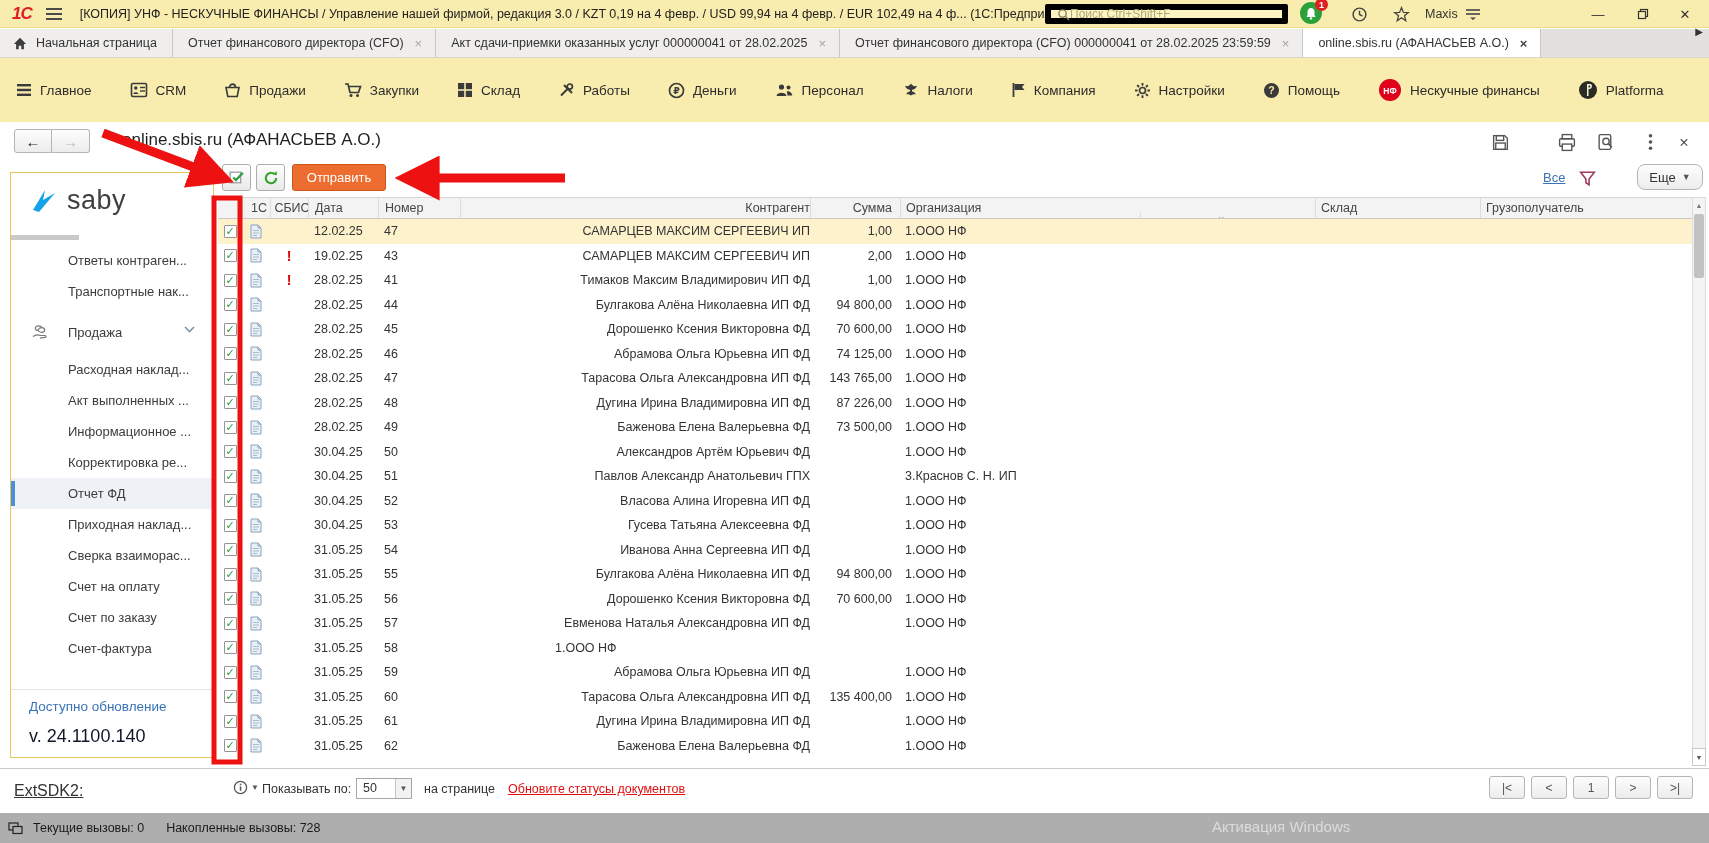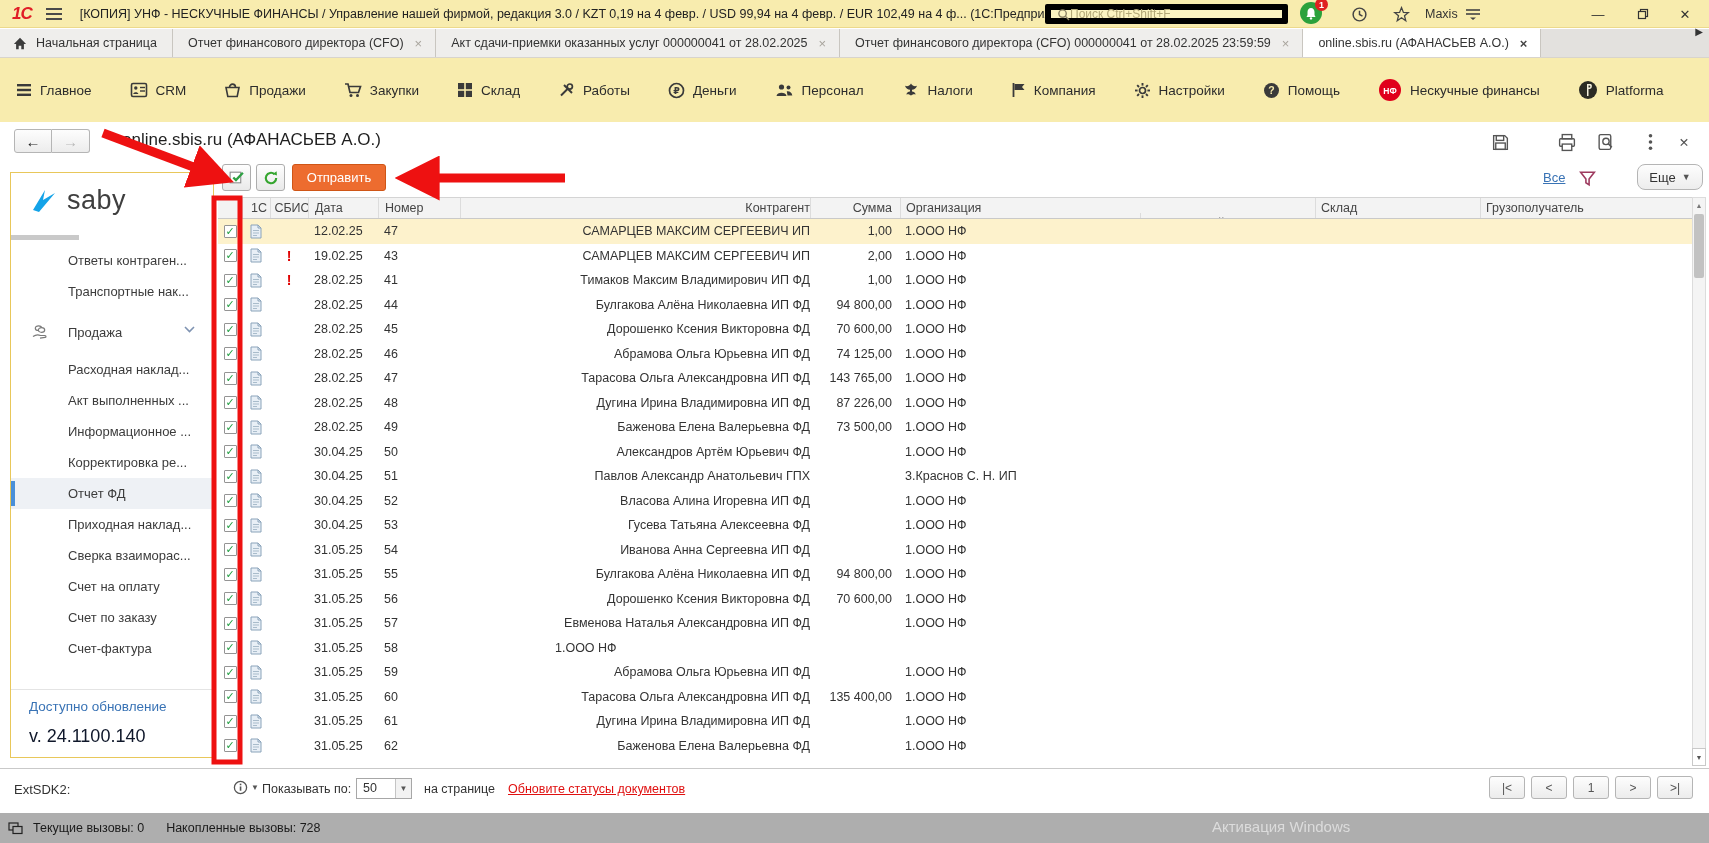--- a/index.html
+++ b/index.html
@@ -94,21 +94,21 @@
 
   
   .vscroll { position:absolute; left:1692px; top:197px; width:14px; height:569px; background:#f4f4f4; border:1px solid #dcdcdc; }
   .vs-arrow { position:absolute; left:0; width:12px; height:14px; display:flex; align-items:center; justify-content:center; font-size:7px; color:#777; }
   .vs-thumb { position:absolute; left:1px; top:16px; width:10px; height:64px; background:#c2c2c2; border-radius:2px; }
   .vs-btm-box { position:absolute; left:1692px; top:748px; width:14px; height:18px; border:1px solid #c9c9c9; background:#fff; display:flex; align-items:center; justify-content:center; font-size:7px; color:#555; }
 
   
   .footer-divider { position:absolute; left:0; top:768px; width:1709px; height:1px; background:#c9c9c9; }
   .footerbar { position:absolute; left:0; top:769px; width:1709px; height:44px; background:#fff; }
-  .f-sdk { position:absolute; left:14px; top:13px; font-size:13px; color:#333; }
+  .f-sdk { position:absolute; left:14px; top:13px; font-size:16px; color:#333;text-decoration:underline; }
   .f-info { position:absolute; left:233px; top:11px; display:flex; align-items:center; gap:3px; cursor:pointer; }
   .f-show { position:absolute; left:262px; top:13px; font-size:12.5px; color:#333; }
   .f-size { position:absolute; left:356px; top:9px; width:56px; height:21px; border:1px solid #a7a7a7; background:#fff; display:flex; }
   .f-size .val { flex:1; padding:2px 0 0 6px; font-size:12.5px; }
   .f-size .dd { width:16px; border-left:1px solid #c4c4c4; display:flex; align-items:center; justify-content:center; font-size:8px; color:#555; background:#f2f2f2; cursor:pointer; }
   .f-per { position:absolute; left:424px; top:13px; font-size:12.5px; color:#333; }
   .f-link { position:absolute; left:508px; top:13px; font-size:12.5px; color:#e01010; text-decoration:underline; cursor:pointer; }
   .pager { position:absolute; right:16px; top:7px; display:flex; gap:6px; }
   .pg-btn { width:36px; height:23px; border:1px solid #b5b5b5; border-radius:3px; background:linear-gradient(#fdfdfd,#ececec); color:#555; font-size:12px; display:flex; align-items:center; justify-content:center; cursor:pointer; }
 

